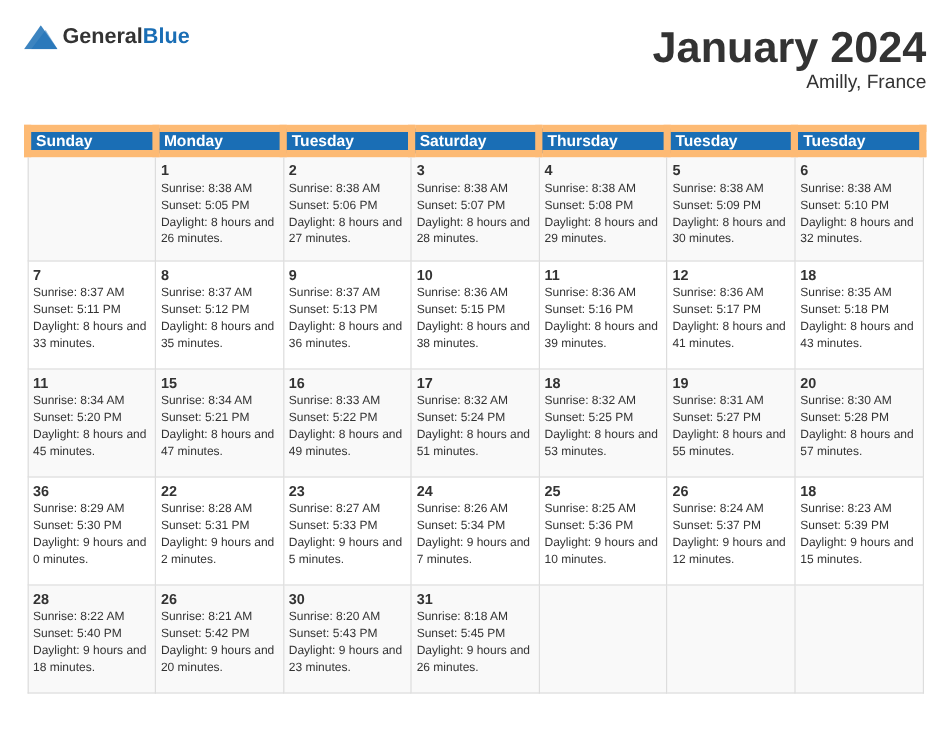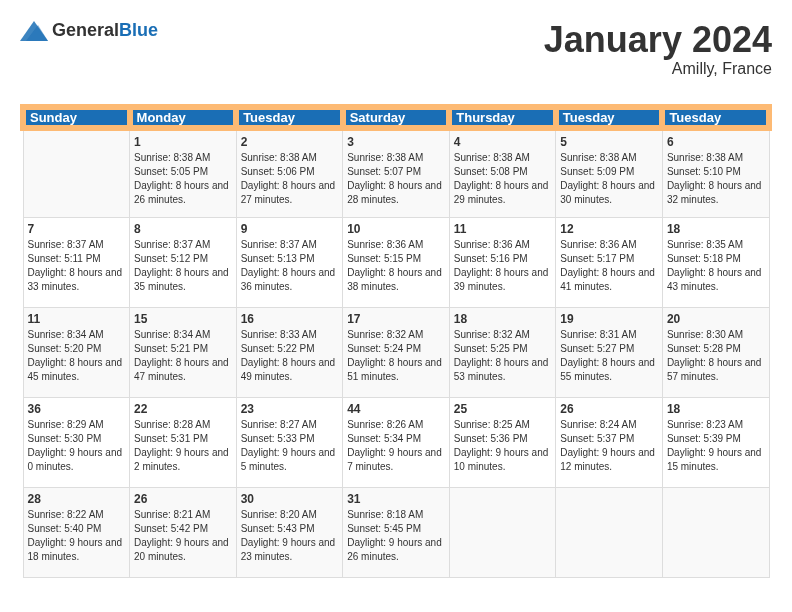--- a/index.html
+++ b/index.html
@@ -207,21 +207,21 @@
         </td>
         <td>
           <span class="day-number">22</span>
           <div class="day-info">Sunrise: 8:28 AM<br>Sunset: 5:31 PM<br>Daylight: 9 hours and 2 minutes.</div>
         </td>
         <td>
           <span class="day-number">23</span>
           <div class="day-info">Sunrise: 8:27 AM<br>Sunset: 5:33 PM<br>Daylight: 9 hours and 5 minutes.</div>
         </td>
         <td>
-          <span class="day-number">44</span>
+          <span class="day-number">24</span>
           <div class="day-info">Sunrise: 8:26 AM<br>Sunset: 5:34 PM<br>Daylight: 9 hours and 7 minutes.</div>
         </td>
         <td>
           <span class="day-number">25</span>
           <div class="day-info">Sunrise: 8:25 AM<br>Sunset: 5:36 PM<br>Daylight: 9 hours and 10 minutes.</div>
         </td>
         <td>
           <span class="day-number">26</span>
           <div class="day-info">Sunrise: 8:24 AM<br>Sunset: 5:37 PM<br>Daylight: 9 hours and 12 minutes.</div>
         </td>

